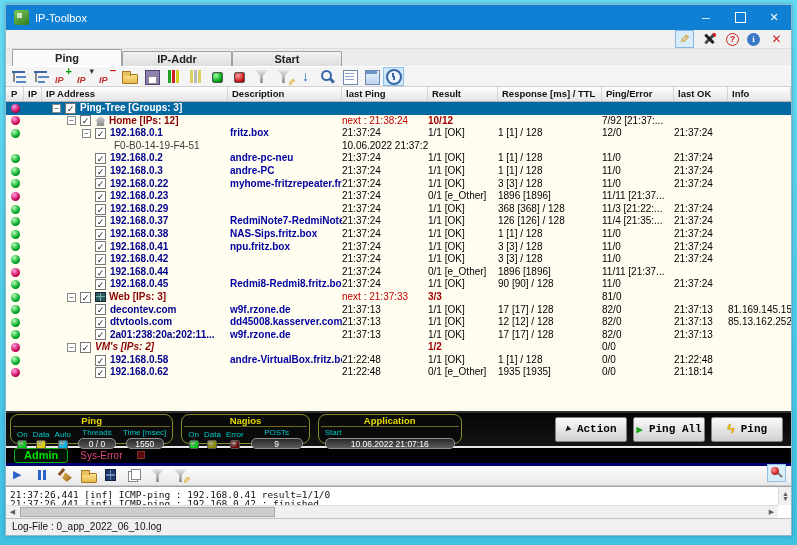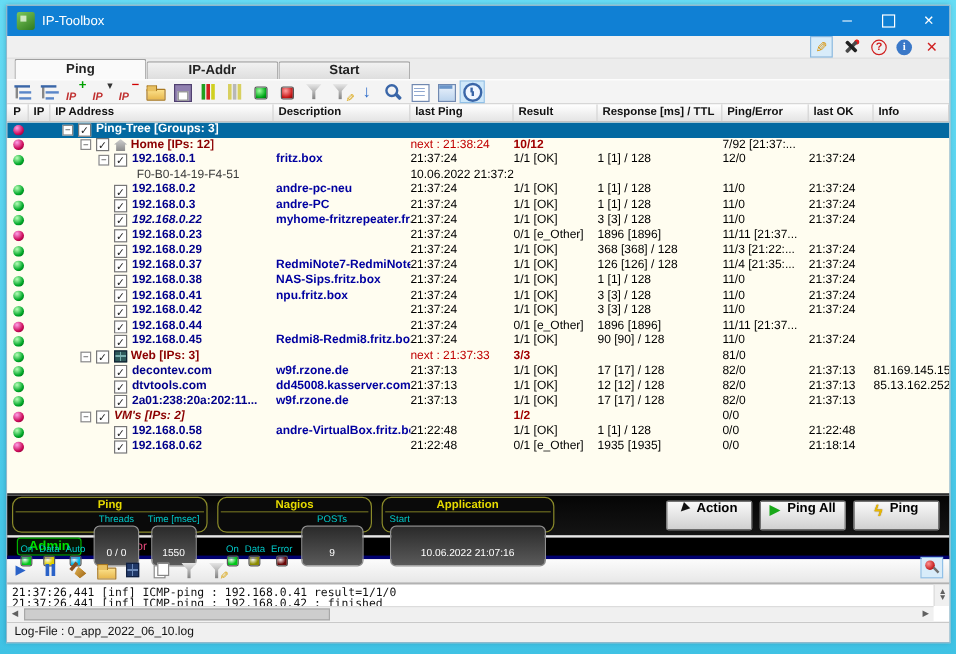--- a/index.html
+++ b/index.html
@@ -142,25 +142,25 @@
   .gbox { border:1px solid #8a8a2a; border-radius:8px; height:30px; padding:1px 6px 2px; position:relative;
           display:flex; flex-direction:column; background:#0a0a0a; }
   .gb-title { font-size:9.5px; font-weight:bold; color:#e6da00; text-align:center; line-height:10px;
               border-bottom:1px solid #6a6a20; margin:0 -4px 1px; }
   .gb-row { display:flex; align-items:flex-end; gap:7px; }
   .ctl-col { display:flex; flex-direction:column; align-items:center; }
   .gb-lbl { font-size:8px; color:#00c8c8; line-height:9px; white-space:nowrap; }
   .led { width:10px; height:9px; border-radius:2px; border:1px solid #585858; margin-top:1px; }
   .fld { min-width:38px; height:11px; margin-top:1px; background:linear-gradient(#2a2a2a,#5a5a5a);
          border:1px solid #909090; border-radius:5px; color:#fff; font-size:8.5px; line-height:10px;
-         text-align:center; padding:16px 6px; white-space:nowrap; }
+         text-align:center; padding:0 6px; white-space:nowrap; }
   .panel-buttons { margin-left:auto; display:flex; gap:6px; padding-right:4px; }
   .pbtn { height:25px; min-width:72px; background:linear-gradient(#fafafa,#d0d0d0); border:1px solid #808080;
-          border-radius:2px; display:flex; justify-content:center; gap:6px;
-          font-size:11px; font-weight:bold; color:#000; }
+          border-radius:2px; display:flex; align-items:center; justify-content:center; gap:6px;
+          font-size:11px; font-weight:bold; color:#000;font-family:Liberation Mono, monospace; }
   .bi { display:inline-block; }
   .bi-cursor::before { content:"▶"; display:inline-block; transform:rotate(135deg); font-size:9px; color:#111; }
   .bi-play::before { content:"▶"; color:#18a818; font-size:11px; }
   .bi-bolt::before { content:"ϟ"; color:#e8b800; font-weight:bold; font-size:13px; text-shadow:0 0 1px #805800; }
 
   
   .admintabs { height:20px; flex:0 0 auto; background:#000; border-top:2px solid #e8e8e8; border-bottom:3px solid #000070;
                display:flex; align-items:center; gap:12px; padding-left:8px; }
   .admin-tab { font-size:11px; font-weight:bold; color:#00e000; border:1px solid #00b000; border-radius:3px;
                background:#041404; padding:0 9px; line-height:13px; }
@@ -336,21 +336,21 @@
           <div class="c"></div>
           <div class="c"></div>
           <div class="c"></div>
           <div class="c"></div>
         </div>
         <div class="trow grid-cols">
           <div class="c cP">
             <span class="dot dot-green"></span>
           </div>
           <div class="c"></div>
-          <div class="c cTree" style="padding-left: 40px; align-items: flex-end;">
+          <div class="c cTree" style="padding-left: 40px;">
             <span class="exp-gap"></span>
             <span class="cb"></span>
             <span class="lbl lbl-host">192.168.0.2</span>
           </div>
           <div class="c cDesc">andre-pc-neu</div>
           <div class="c">21:37:24</div>
           <div class="c">1/1 [OK]</div>
           <div class="c">1 [1] / 128</div>
           <div class="c">11/0</div>
           <div class="c">21:37:24</div>
@@ -372,21 +372,21 @@
           <div class="c">1 [1] / 128</div>
           <div class="c">11/0</div>
           <div class="c">21:37:24</div>
           <div class="c"></div>
         </div>
         <div class="trow grid-cols">
           <div class="c cP">
             <span class="dot dot-green"></span>
           </div>
           <div class="c"></div>
-          <div class="c cTree" style="padding-left: 40px; font-style: italic;">
+          <div class="c cTree" style="padding-left: 40px;">
             <span class="exp-gap"></span>
             <span class="cb"></span>
             <span class="lbl lbl-host">192.168.0.22</span>
           </div>
           <div class="c cDesc">myhome-fritzrepeater.fr...</div>
           <div class="c">21:37:24</div>
           <div class="c">1/1 [OK]</div>
           <div class="c">3 [3] / 128</div>
           <div class="c">11/0</div>
           <div class="c">21:37:24</div>

